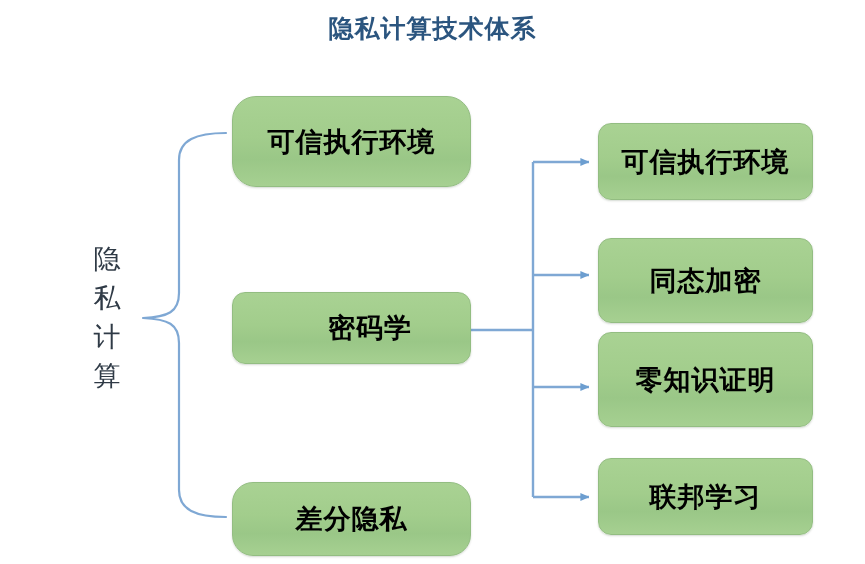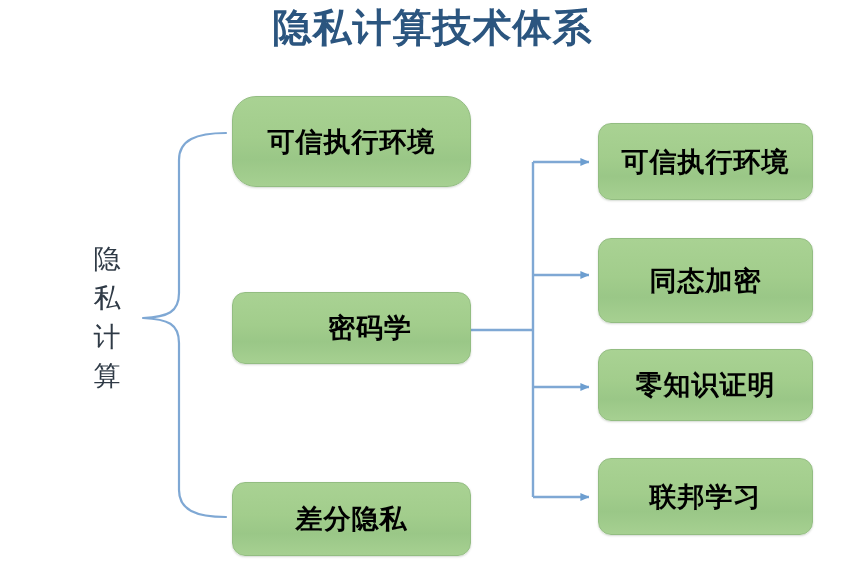--- a/index.html
+++ b/index.html
@@ -18,21 +18,21 @@
     overflow: hidden;
   }
 
   
   .diagram-title {
     position: absolute;
     left: 0;
     top: 8px;
     width: 865px;
     text-align: center;
-    font-size: 39px;
+    font-size: 25px;
     font-weight: bold;
     color: #2b557f;
     letter-spacing: 1px;
     line-height: 40px;
     white-space: nowrap;
     text-shadow: 0 1px 0 rgba(255,255,255,0.6);
   }
 
   
   .root-label {
@@ -75,25 +75,25 @@
     font-weight: bold;
     font-size: 27px;
     letter-spacing: 1px;
     white-space: nowrap;
   }
   .node.left  { left: 232px; width: 239px; }
   .node.right { left: 598px; width: 215px; }
 
   .node-l0 { top: 96px;  height: 91px; border-radius: 24px; }
   .node-l1 { top: 292px; height: 72px; padding-left: 37px; }
-  .node-l2 { top: 482px; height: 74px; }
+  .node-l2 { top: 482px; height: 74px; border-radius: 21px; }
 
   .node-r0 { top: 123px; height: 77px; }
   .node-r1 { top: 238px; height: 85px; }
-  .node-r2 { top: 349px; height: 72px; }
+  .node-r2 { top: 332px; height: 95px; }
   .node-r3 { top: 458px; height: 77px; }
 </style>
 </head>
 <body>
 
 <div id="canvas">
 
   <div class="diagram-title">隐私计算技术体系</div>
 
   <div class="root-label">

